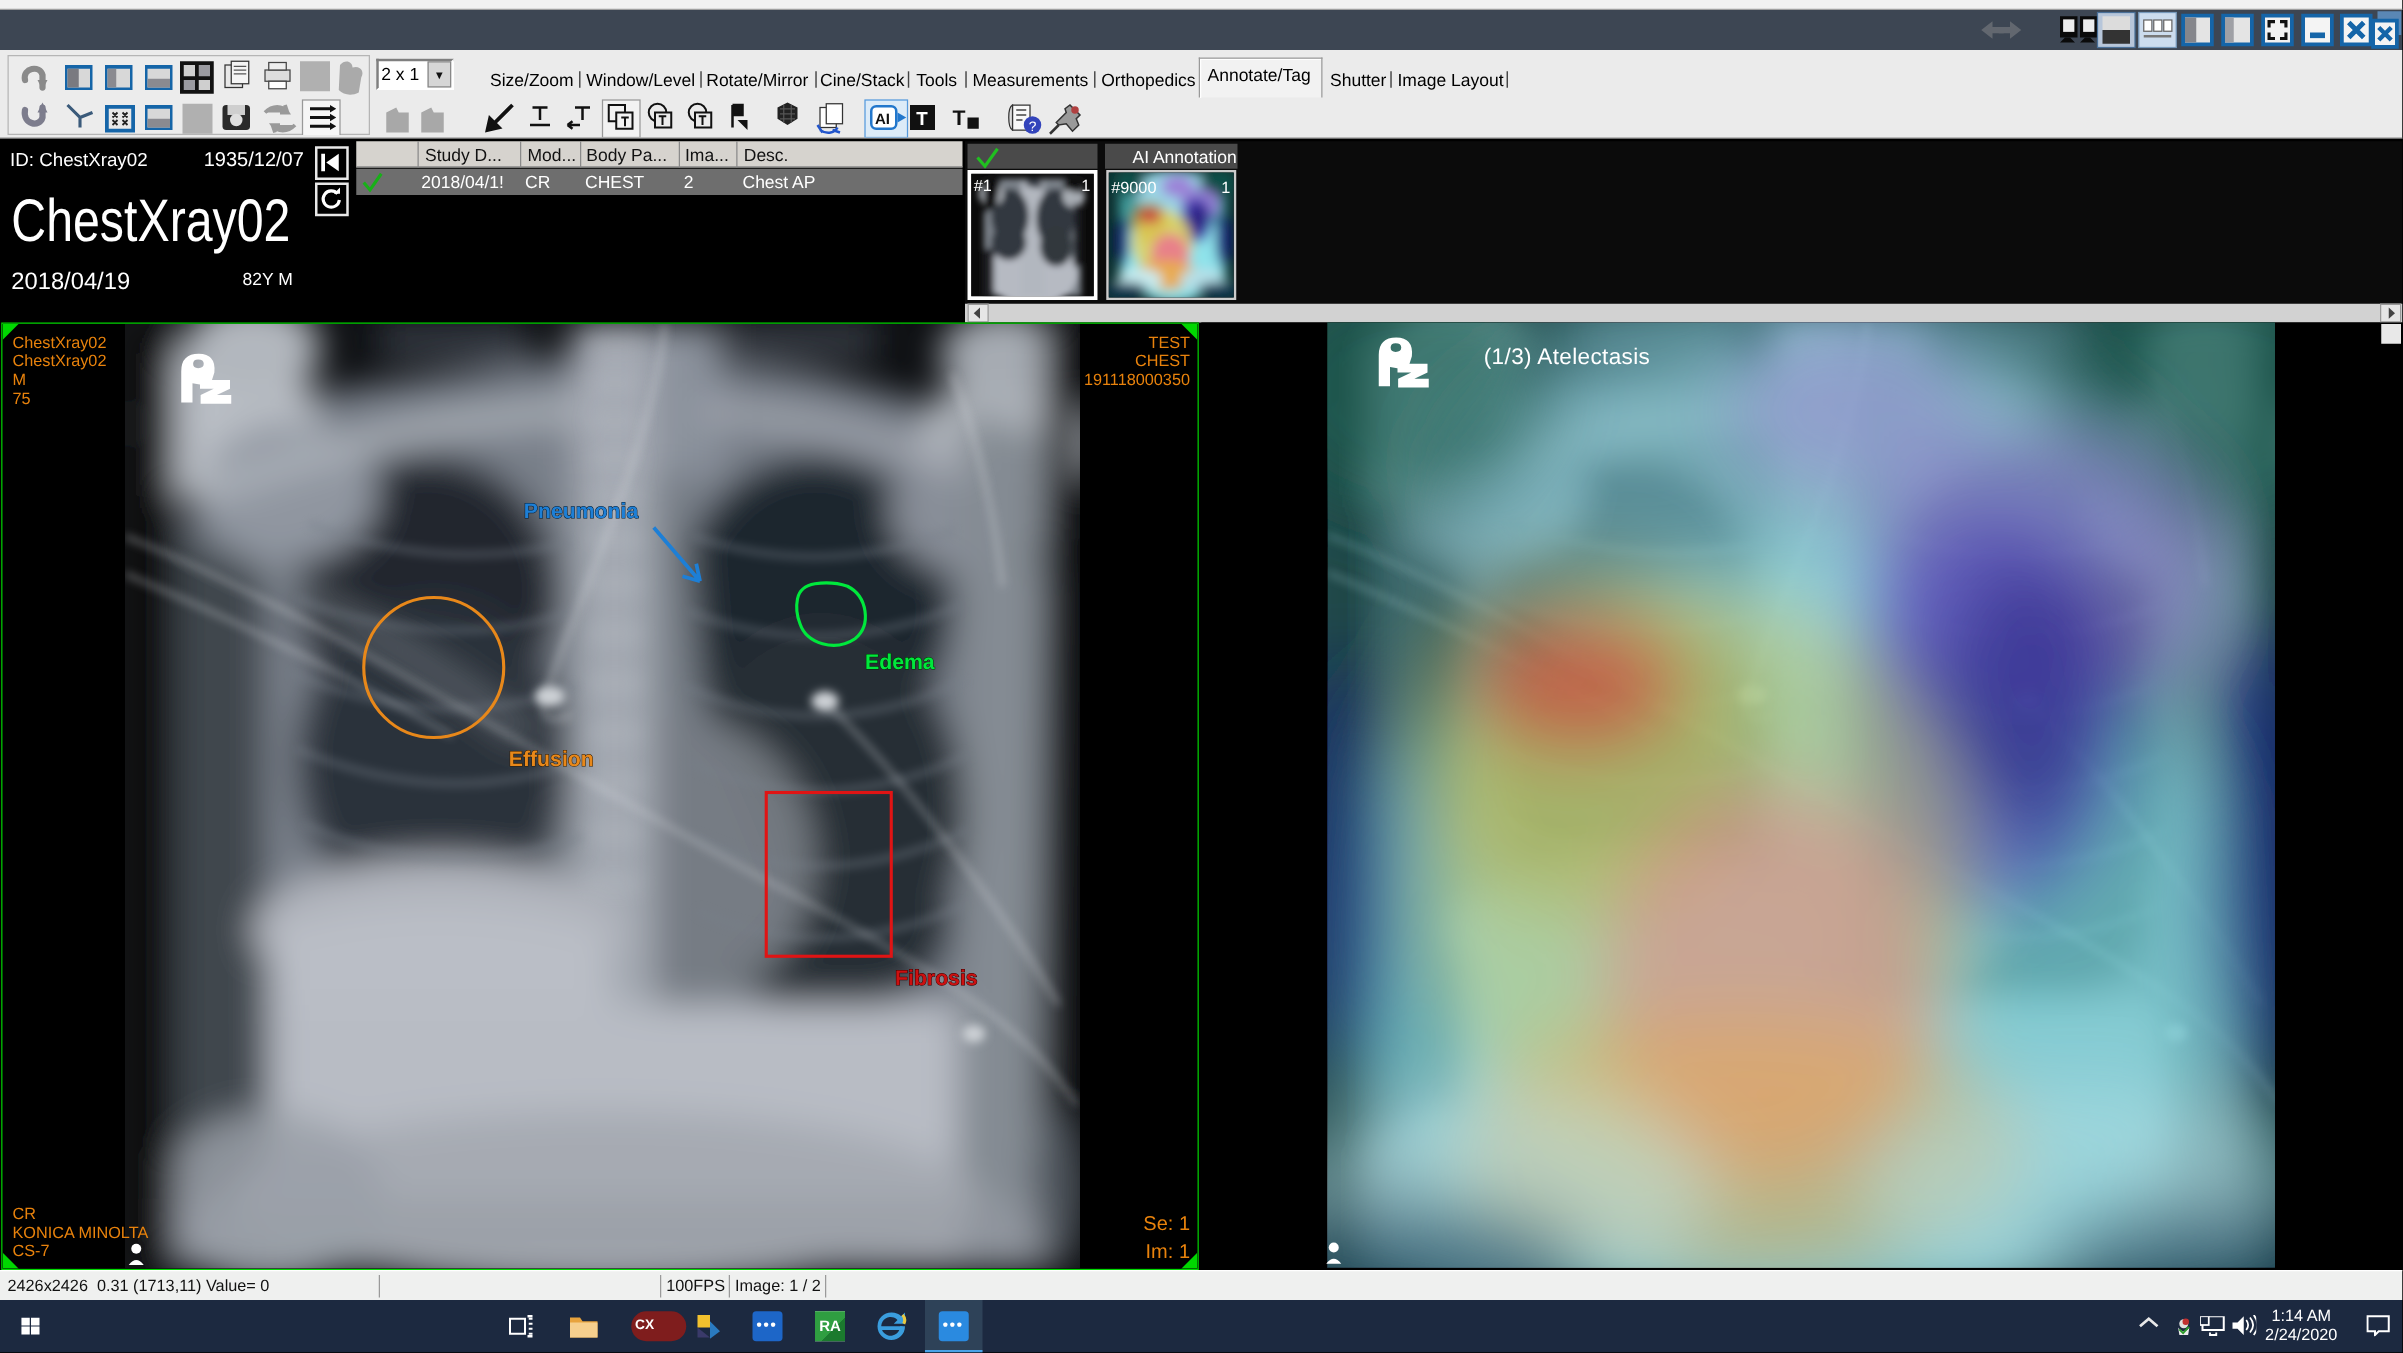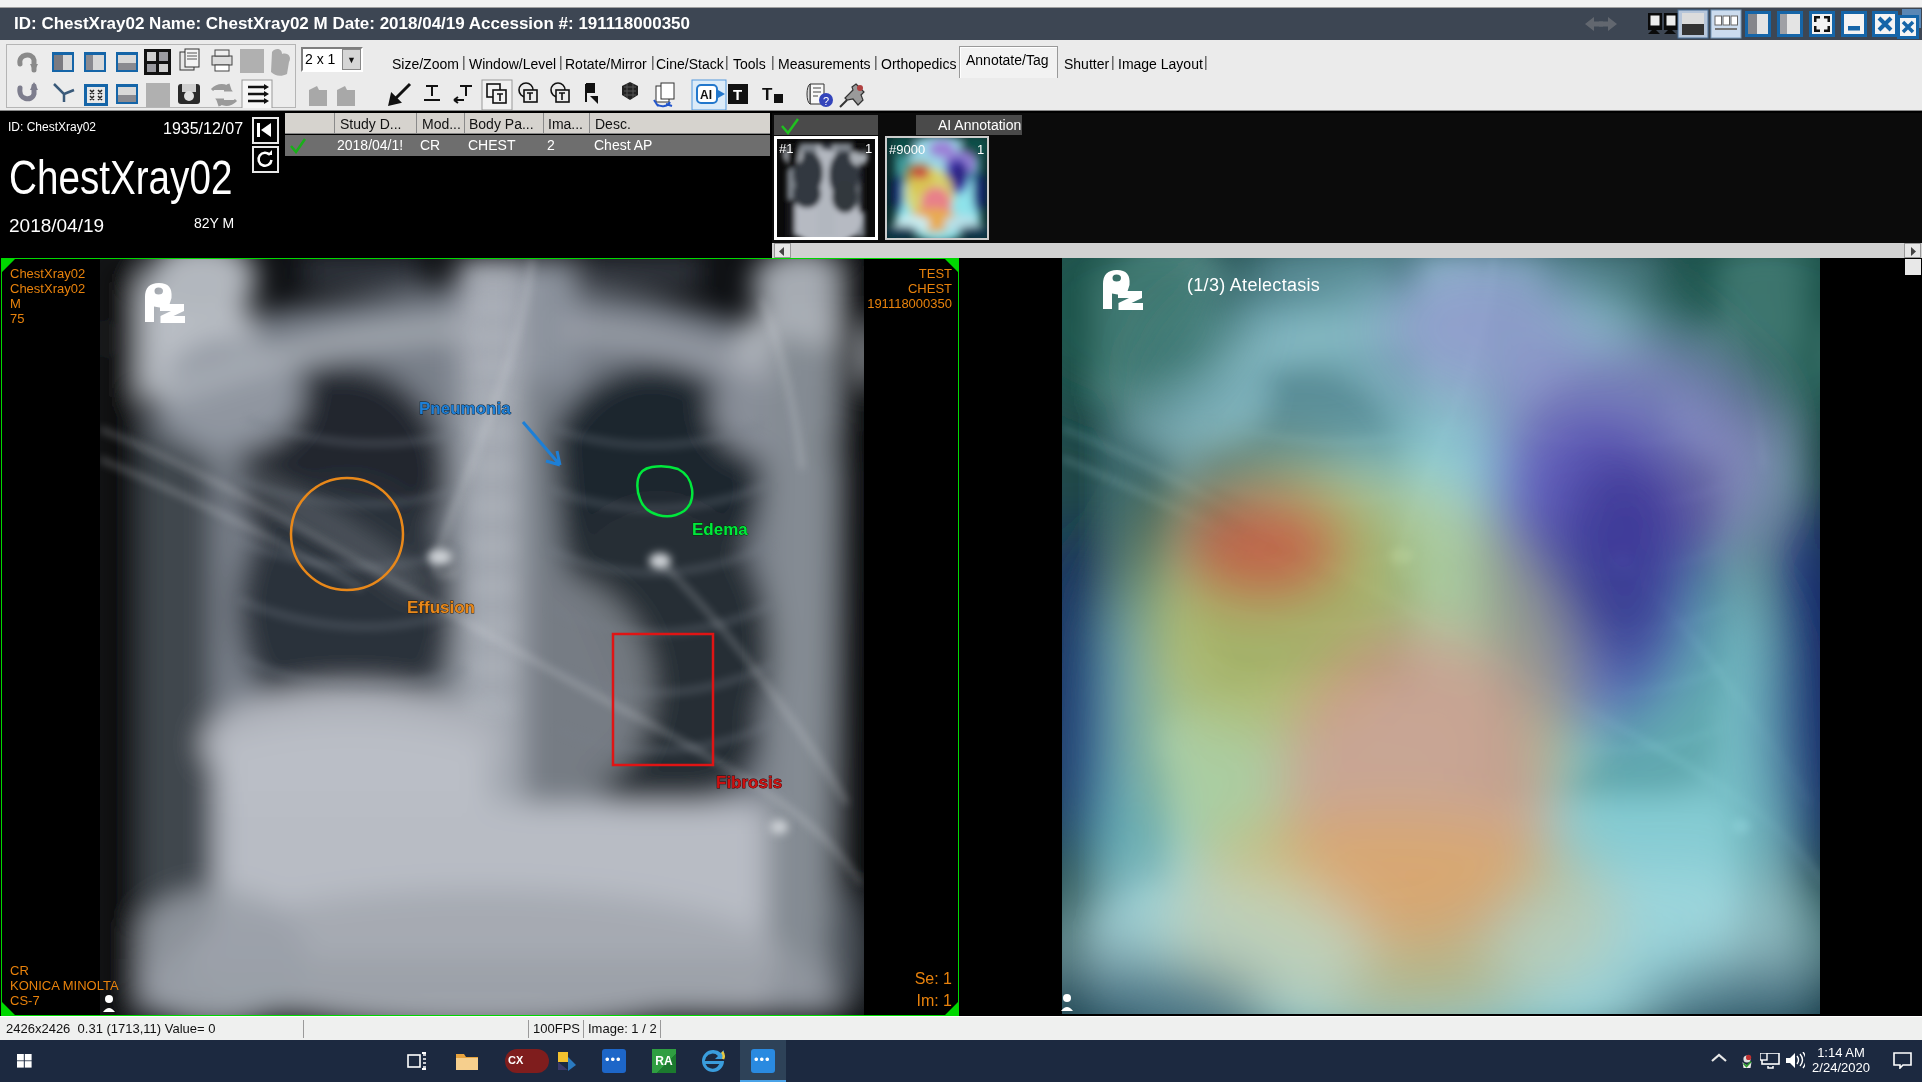--- a/index.html
+++ b/index.html
@@ -18,21 +18,20 @@
 #statusbar { left:0; top:1016px; width:1922px; height:24px; background:#eff0ef; border-top:1px solid #fff; color:#111; font-size:13px; }
 
 #taskbar { left:0; top:1040px; width:1922px; height:42px; background:#1c2940; }
 .cell { position:absolute; top:3px; height:18px; border-left:1px solid #9a9a9a; }
 </style>
 </head>
 <body>
 <div id="page">
   <div id="topstrip" class="abs"></div>
   <div id="titlebar" class="abs">
-      <span class="t">ID: ChestXray02 Name: ChestXray02 M Date: 2018/04/19 Accession #: 191118000350</span>
     <svg class="abs" style="left:1575px;top:0;" width="347" height="32" viewBox="0 0 347 32">
       <g opacity="0.4">
           <path d="M10 16 l9 -7 v4.5 h9 v5 h-9 v4.5 z" fill="#9a9a9a"></path>
           <path d="M42 16 l-9 -7 v4.5 h-9 v5 h9 v4.5 z" fill="#9a9a9a"></path>
         </g>
       <g>
           <rect x="73" y="5" width="14" height="17" fill="#0a0a0a"></rect>
           <rect x="75.5" y="7.5" width="9" height="10" fill="#ececec"></rect>
           <rect x="89" y="5" width="14" height="17" fill="#0a0a0a"></rect>
           <rect x="91.5" y="7.5" width="9" height="10" fill="#ececec"></rect>
@@ -234,21 +233,21 @@
             <path d="M470 6 l8 8 l-3 3 l2 5 l-5 5 l-5 -6 l-6 1 l-2 -2 l8 -8 l-1 -3 z" fill="#9a9a9a" stroke="#333" stroke-width="1.2"></path>
             <path d="M461 22 l-7 7" stroke="#333" stroke-width="2"></path>
             <circle cx="474" cy="10" r="3" fill="#b04040"></circle>
           </g>
       </g>
     </svg>
   </div>
   <div id="content" class="abs">
 
     <div class="abs" style="left:0;top:2px;width:283px;height:132px;background:#000;color:#fff;">
-      <div class="abs" style="left:8px;top:7px;font-size:12px;">ID: ChestXray02</div>
+      <div class="abs" style="left:8px;top:7px;font-size:15px;">ID: ChestXray02</div>
       <div class="abs" style="left:163px;top:7px;font-size:16px;">1935/12/07</div>
       <div class="abs" style="left:9px;top:37px;font-size:48px;transform:scaleX(0.805);transform-origin:0 0;">ChestXray02</div>
       <div class="abs" style="left:9px;top:102px;font-size:19px;">2018/04/19</div>
       <div class="abs" style="left:194px;top:102px;font-size:14px;">82Y M</div>
       <div class="abs" style="left:252px;top:4px;width:27px;height:27px;border:2px solid #e8e8e8;background:#000;">
         <svg width="22" height="22" viewBox="0 0 22 22">
             <rect x="3" y="4" width="3" height="14" fill="#fff"></rect>
             <path d="M17 4 L7 11 L17 18 z" fill="#fff"></path>
           </svg>
       </div>
@@ -284,21 +283,21 @@
         <span class="abs" style="left:309px;top:2px;">Chest AP</span>
       </div>
     </div>
 
     <div class="abs" style="left:772px;top:2px;width:1150px;height:132px;background:#0b0b0b;">
       <div class="abs" style="left:2px;top:2px;width:104px;height:20px;background:#4a4a4a;">
         <svg class="abs" style="left:6px;top:2px;" width="20" height="18" viewBox="0 0 20 18">
             <path d="M2 9 l6 7 L18 2" stroke="#20c020" stroke-width="2.5" fill="none"></path>
           </svg>
       </div>
-      <div class="abs" style="left:112px;top:2px;width:106px;height:20px;background:#4a4a4a;color:#fff;font-size:14px;margin-left:32px;">
+      <div class="abs" style="left:112px;top:2px;width:106px;height:20px;background:#4a4a4a;color:#fff;font-size:14px;">
         <span class="abs" style="left:22px;top:2px;">AI Annotation</span>
       </div>
 
       <div class="abs" style="left:2px;top:23px;width:104px;height:104px;background:#000;border:3px solid #fff;">
         <svg width="98" height="98" viewBox="0 0 98 98">
           <defs>
               <filter id="tb3" x="-20%" y="-20%" width="140%" height="140%">
                 <feGaussianBlur stdDeviation="2.6"></feGaussianBlur>
               </filter>
             </defs>

